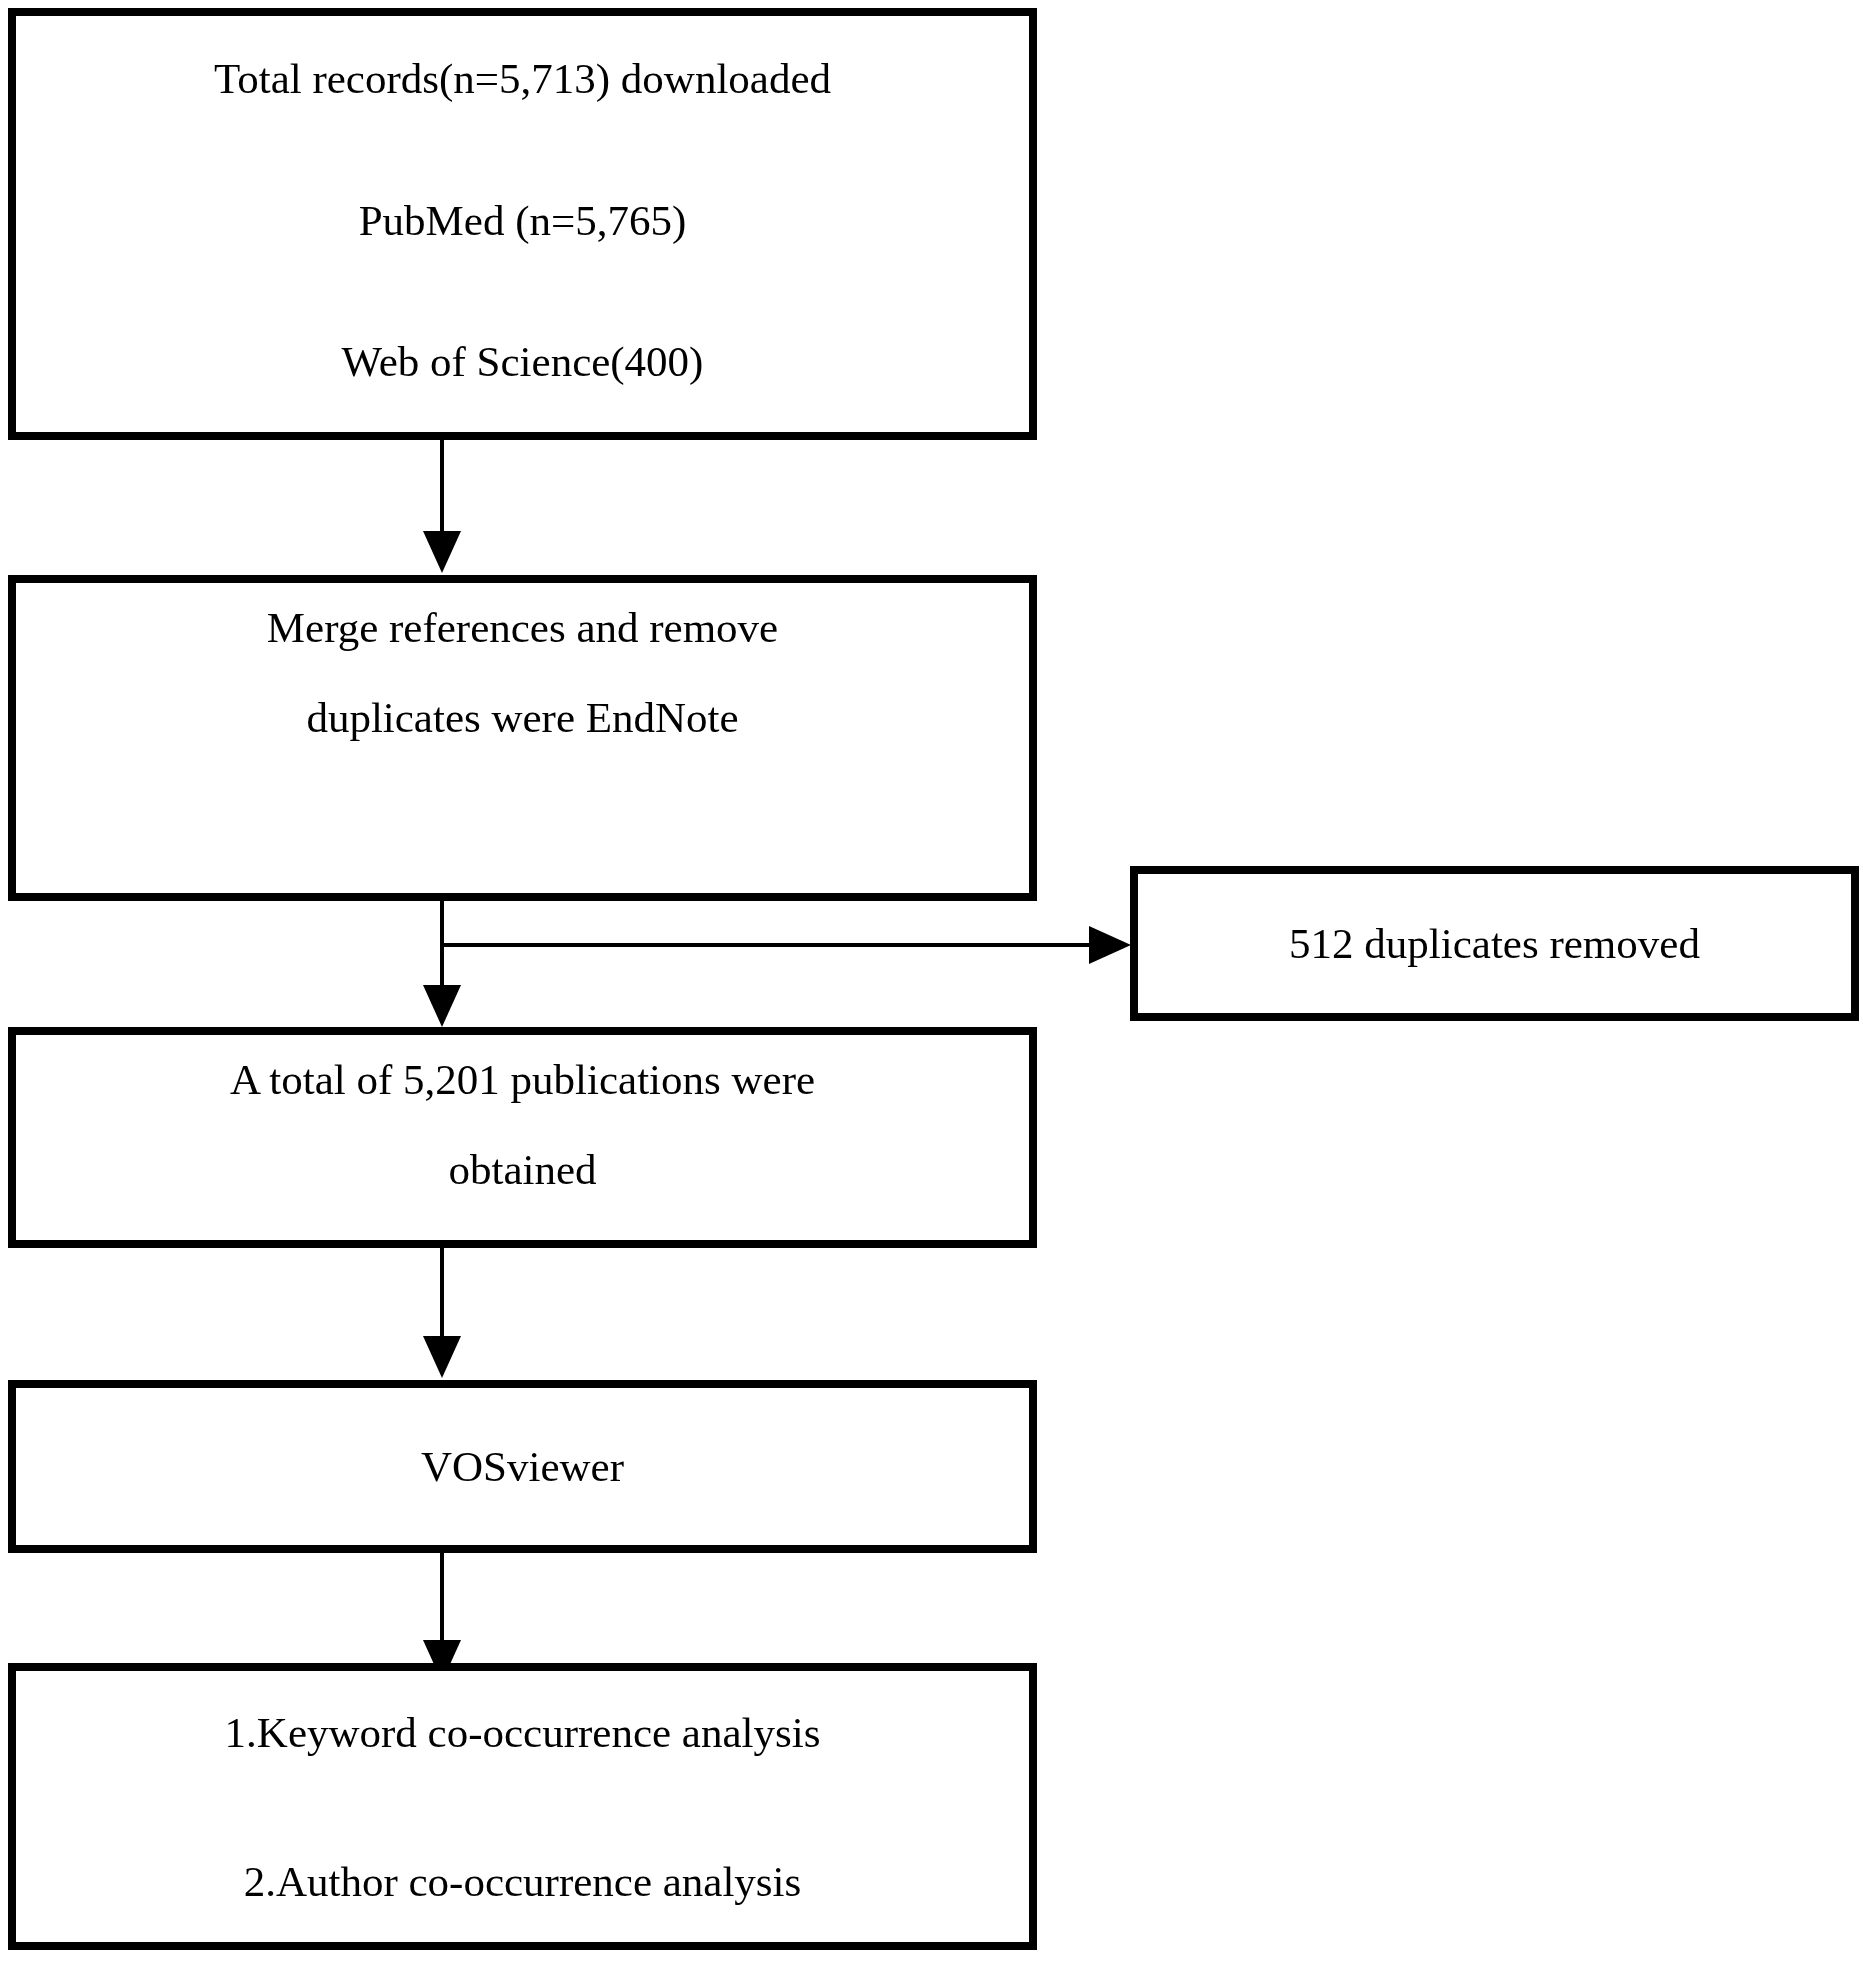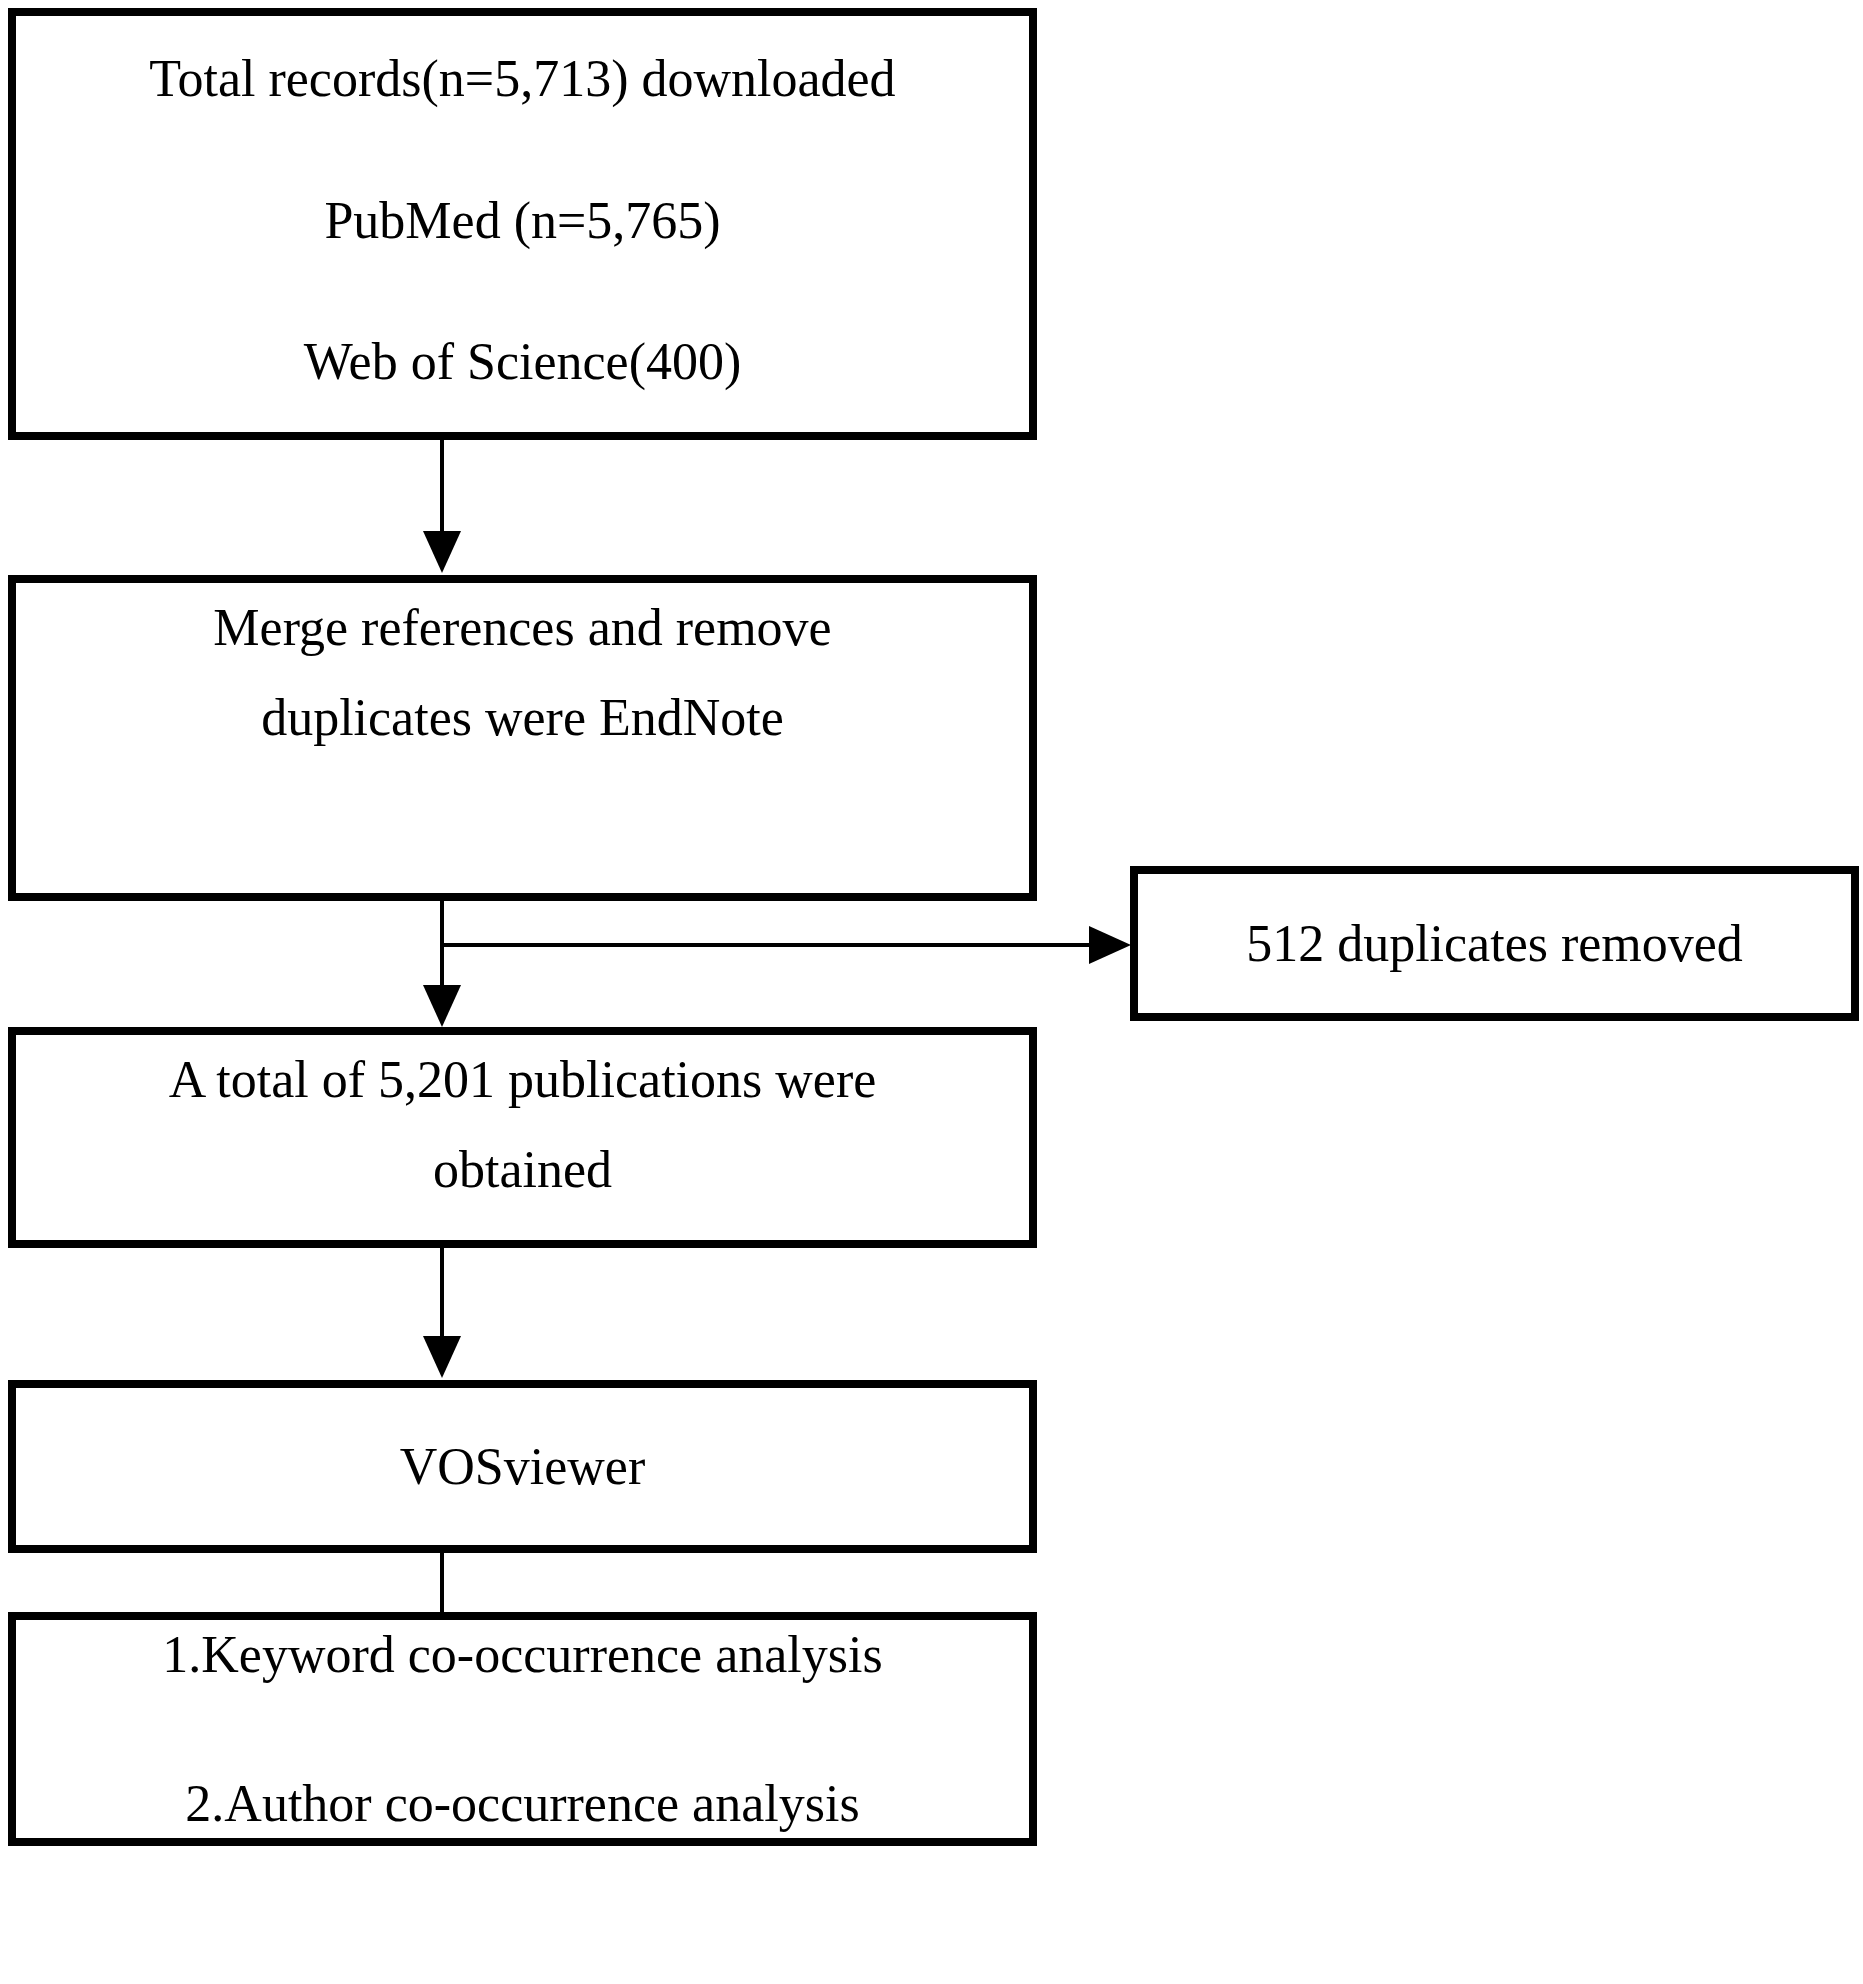--- a/index.html
+++ b/index.html
@@ -17,21 +17,21 @@
   .box {
     position: absolute;
     box-sizing: border-box;
     border: 8px solid #000000;
     background: #ffffff;
     display: flex;
     flex-direction: column;
     align-items: center;
     text-align: center;
     font-family: "Liberation Serif", "DejaVu Serif", serif;
-    font-size: 52px;
+    font-size: 43px;
     color: #000000;
   }
   .main {
     left: 8px;
     width: 1029px;
   }
   .bline {
     line-height: 90px;
     white-space: nowrap;
   }
@@ -64,22 +64,22 @@
     justify-content: flex-start;
   }
   
   #box-vos {
     top: 1380px;
     height: 173px;
     justify-content: center;
   }
   
   #box-analysis {
-    top: 1612px;
-    height: 234px;
+    top: 1663px;
+    height: 287px;
     justify-content: center;
   }
   #box-analysis .bline {
     line-height: 149px;
   }
 
   
   .stem-v {
     position: absolute;
     left: 440px;

